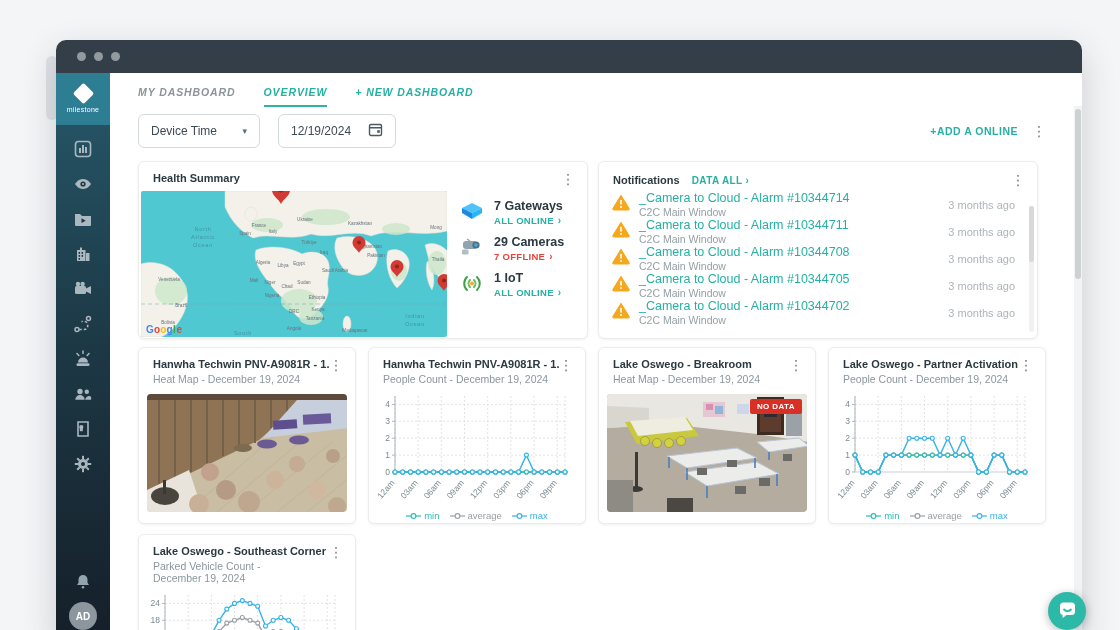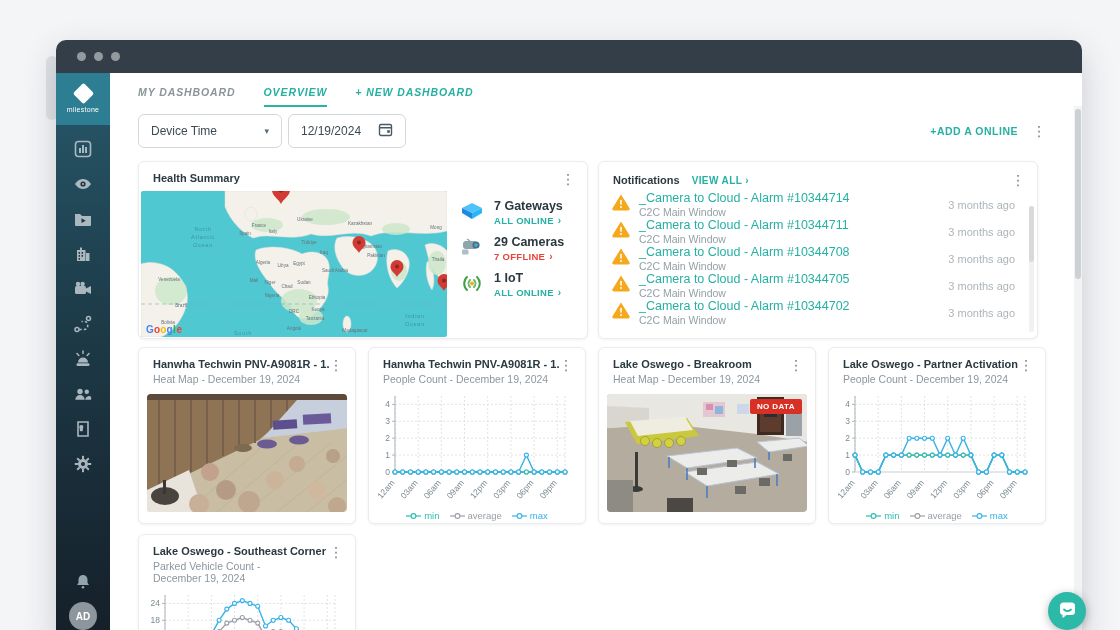--- a/index.html
+++ b/index.html
@@ -25,21 +25,21 @@
     display:flex;align-items:center;justify-content:center;}
   
   .main{flex:1;background:#fff;position:relative;padding-left:28px;overflow:hidden;}
   .tabs{display:flex;gap:28px;margin-top:13px;font-size:10.5px;font-weight:700;letter-spacing:.9px;font-style:italic;}
   .tab{color:#8a9499;padding-bottom:7px;cursor:pointer;}
   .tab.active{color:#26b0a3;border-bottom:2.5px solid #2bb3a6;}
   .tab.teal{color:#26b0a3;text-align:center;}
   .controls{display:flex;align-items:center;margin-top:7px;padding-right:36px;}
   .ctrl{border:1px solid #d4d9db;border-radius:6px;height:34px;display:flex;align-items:center;
     padding:0 12px;font-size:12px;color:#3c4a52;background:#fff;}
-  .ctrl.select{width:144px;justify-content:space-between;margin-right:6px;cursor:pointer;}
+  .ctrl.select{width:122px;justify-content:space-between;margin-right:18px;cursor:pointer;}
   .caret{color:#546e7a;font-size:9px;}
   .ctrl.date{width:118px;justify-content:space-between;cursor:text;}
   .right-controls{margin-left:auto;display:flex;align-items:center;gap:14px;}
   .add-widget{color:#26b0a3;font-size:10.5px;font-weight:700;letter-spacing:.5px;cursor:pointer;}
   .kebab{color:#6f7a80;font-size:14px;line-height:1;cursor:pointer;user-select:none;}
   
   .row1{display:flex;gap:10px;margin-top:13px;}
   .row2{display:flex;gap:12px;margin-top:8px;}
   .row3{margin-top:10px;}
   .card{background:#fff;border:1px solid #ececec;border-radius:6px;box-shadow:0 1px 3px rgba(0,0,0,.06);position:relative;}
@@ -364,21 +364,21 @@
                   <div class="stat-status ok"><span>ALL ONLINE</span><span class="chev">›</span></div>
                 </div>
               </div>
             </div>
           </div>
         </div>
 
         <div class="card notifs">
           <div class="notif-hd">
             <span class="card-title">Notifications</span>
-            <span class="viewall"><span>VIEW ALL</span> ›</span>
+            <span class="viewall"><span>DATA ALL</span> ›</span>
             <span class="kebab" style="margin-left:auto">⋮</span>
           </div>
           <div>
               <div class="nrow">
                 <span><svg width="18" height="17" viewBox="0 0 18 17">
                     <path d="M9,1.5 L17,14.5 a1,1 0 0 1 -0.9,1.5 H1.9 a1,1 0 0 1 -0.9,-1.5 Z" fill="#f5a81c" stroke="#f5a81c" stroke-width="1.2" stroke-linejoin="round"></path>
                     <rect x="8.2" y="5.8" width="1.6" height="5" rx="0.8" fill="#fff"></rect>
                     <circle cx="9" cy="13" r="1" fill="#fff"></circle>
                   </svg></span>
                 <div class="nmain">

